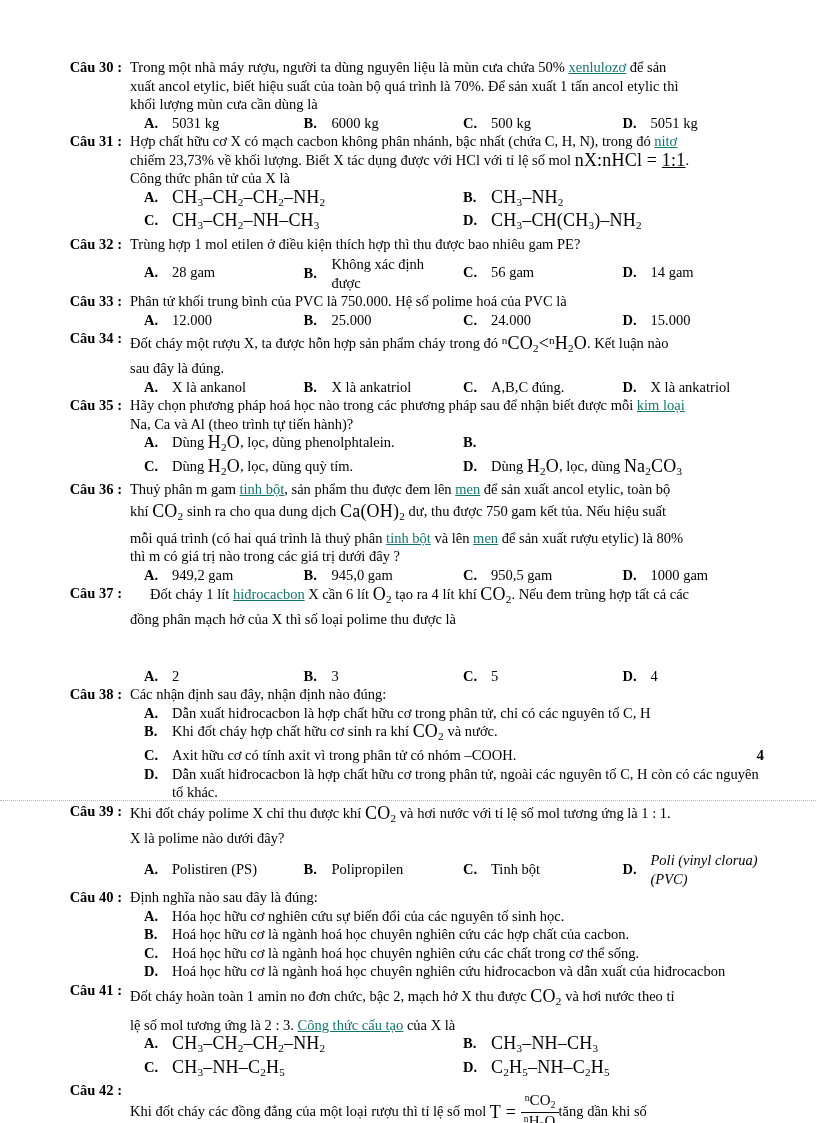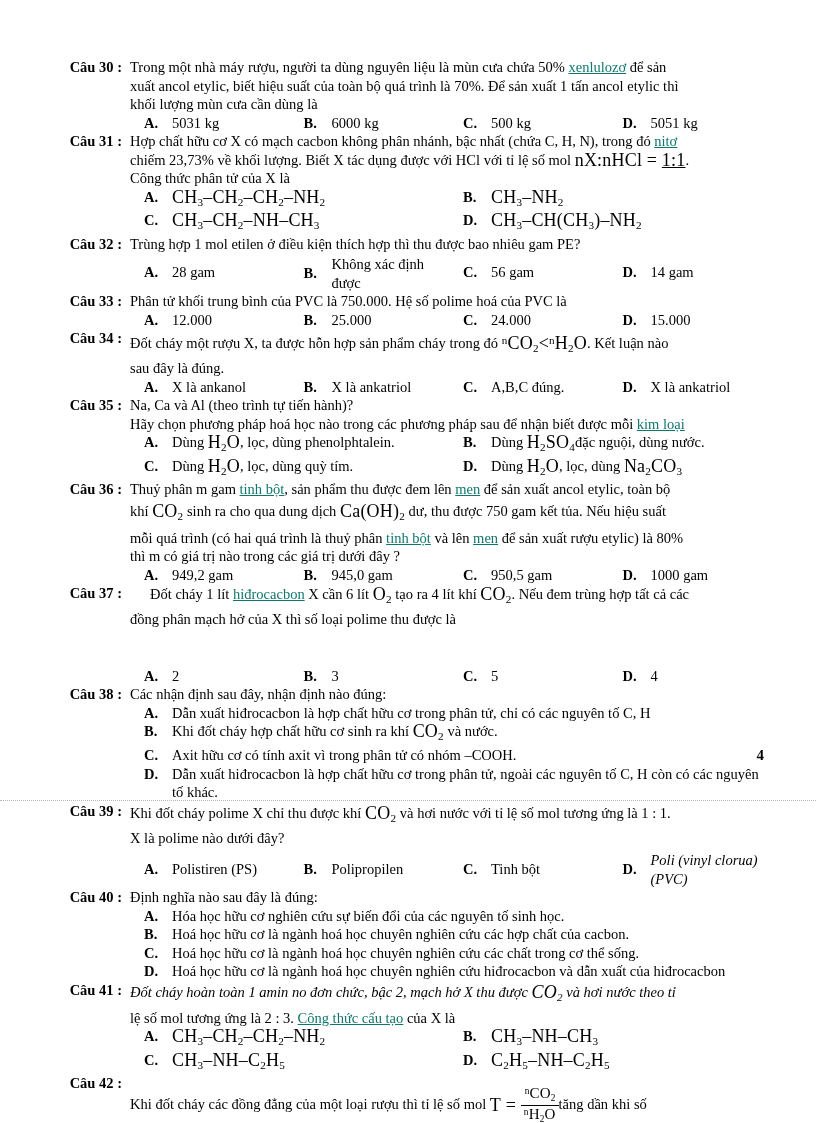--- a/index.html
+++ b/index.html
@@ -304,34 +304,33 @@
       <div class="ans">
             <span class="k">D.</span>
             <span class="v">X là ankatriol</span>
           </div>
     </div>
   </div>
 
   <div class="q">
     <div class="q-label">Câu 35 :</div>
     <div class="q-body">
+      <p><span>Hãy chọn phương pháp hoá học nào trong các phương pháp sau để nhận biết được mỗi </span><span class="lnk">kim loại</span></p>
       <p>Na, Ca và Al (theo trình tự tiến hành)?</p>
-      <p><span>Hãy chọn phương pháp hoá học nào trong các phương pháp sau để nhận biết được mỗi </span><span class="lnk">kim loại</span></p>
     </div>
   </div>
   <div class="ans-row">
     <div class="spacer"></div>
     <div class="ans-grid c2">
       <div class="ans" style="align-items:baseline;">
             <span class="k">A.</span>
             <span class="v"><span>Dùng </span><span class="fm">H<sub>2</sub>O</span><span>, lọc, dùng phenolphtalein.</span></span>
           </div>
       <div class="ans" style="align-items:baseline;">
             <span class="k">B.</span>
-            <span class="v"><span>Dùng </span><span class="fm">H<sub>2</sub>SO<sub>4</sub></span><span>đặc nguội, dùng nước.</span></span>
           </div>
     </div>
   </div>
   <div class="ans-row">
     <div class="spacer"></div>
     <div class="ans-grid c2">
       <div class="ans" style="align-items:baseline;">
             <span class="k">C.</span>
             <span class="v"><span>Dùng </span><span class="fm">H<sub>2</sub>O</span><span>, lọc, dùng quỳ tím.</span></span>
           </div>
@@ -514,21 +513,21 @@
           <div class="ans" style="width:100%;">
             <span class="k">D.</span>
             <span class="v">Hoá học hữu cơ là ngành hoá học chuyên nghiên cứu hiđrocacbon và dẫn xuất của hiđrocacbon</span>
           </div>
         </div>
   </div>
 
   <div class="q">
     <div class="q-label">Câu 41 :</div>
     <div class="q-body">
-      <p style="line-height:23px;font-style:italic;"><span>Đốt cháy hoàn toàn 1 amin no đơn chức, bậc 2, mạch hở X thu được </span><span class="fm">CO<sub>2</sub></span><span> và hơi nước theo tỉ</span></p>
+      <p style="line-height:30px;"><span>Đốt cháy hoàn toàn 1 amin no đơn chức, bậc 2, mạch hở X thu được </span><span class="fm">CO<sub>2</sub></span><span> và hơi nước theo tỉ</span></p>
       <p><span>lệ số mol tương ứng là 2 : 3. </span><span class="lnk">Công thức cấu tạo</span><span> của X là</span></p>
     </div>
   </div>
   <div class="ans-row">
     <div class="spacer"></div>
     <div class="ans-grid c2">
       <div class="ans">
             <span class="k">A.</span>
             <span class="v fm">CH<sub>3</sub>–CH<sub>2</sub>–CH<sub>2</sub>–NH<sub>2</sub></span>
           </div>

